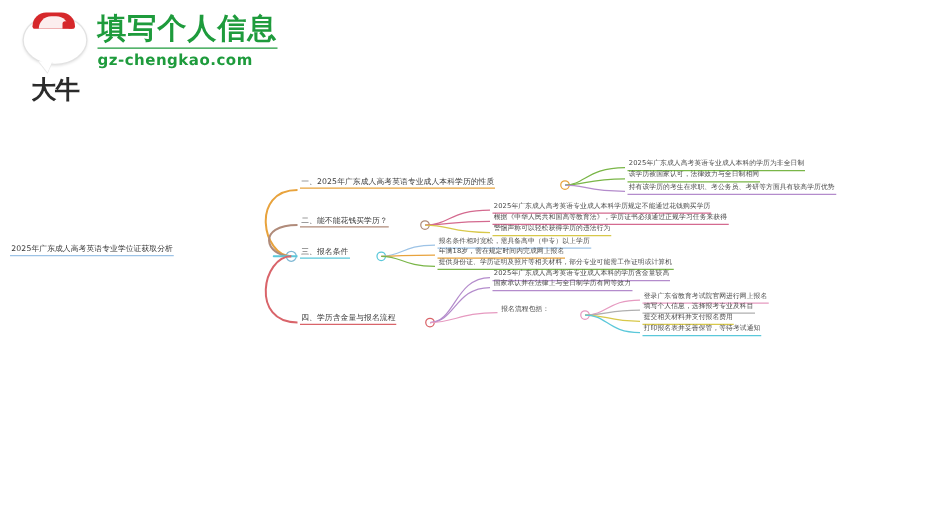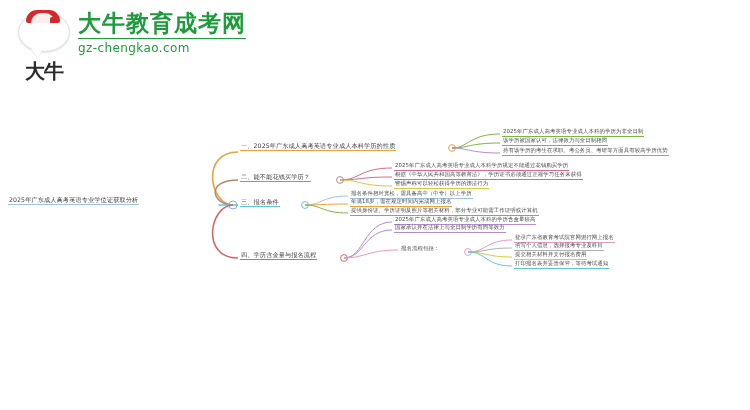--- a/index.html
+++ b/index.html
@@ -51,21 +51,21 @@
     letter-spacing:-1px;text-align:center;
     font-family:"DejaVu Sans","Liberation Sans",sans-serif;
     margin-top:44px;
   }
   #logo-text{display:flex;flex-direction:column;line-height:1;}
   #logo-title{
     color:#1e9b3c;font-size:23px;font-weight:bold;letter-spacing:1px;
     padding-bottom:3px;
   }
   #logo-sub{
-    color:#1e9b3c;font-size:12px;font-weight:normal;letter-spacing:.4px;
+    color:#1e9b3c;font-size:12px;font-weight:bold;letter-spacing:.4px;
     border-top:1px solid #1e9b3c;padding-top:3px;
   }
 
   
   #mindmap{position:absolute;left:0;top:72px;width:750px;height:338px;}
   #mm-svg{position:absolute;left:0;top:0;}
 
   .node{
     position:absolute;
     font-size:5.6px;
@@ -99,21 +99,21 @@
 <div id="header">
   <div id="logo-wrap">
     <div id="logo-mark">
       <div id="logo-bubble"></div>
       <div id="logo-cap">
         <div id="logo-cap-dot"></div>
       </div>
       <div id="logo-char">大牛</div>
     </div>
     <div id="logo-text">
-      <span id="logo-title">大牛教育成考网</span>
+      <span id="logo-title">填写个人信息</span>
       <span id="logo-sub">gz-chengkao.com</span>
     </div>
   </div>
 </div>
 
 <div id="mindmap">
 
   <svg id="mm-svg" width="750" height="338">
 
     <circle cx="233" cy="133" r="4" fill="#ffffff" stroke="#7fb8d4" stroke-width="1"></circle>

